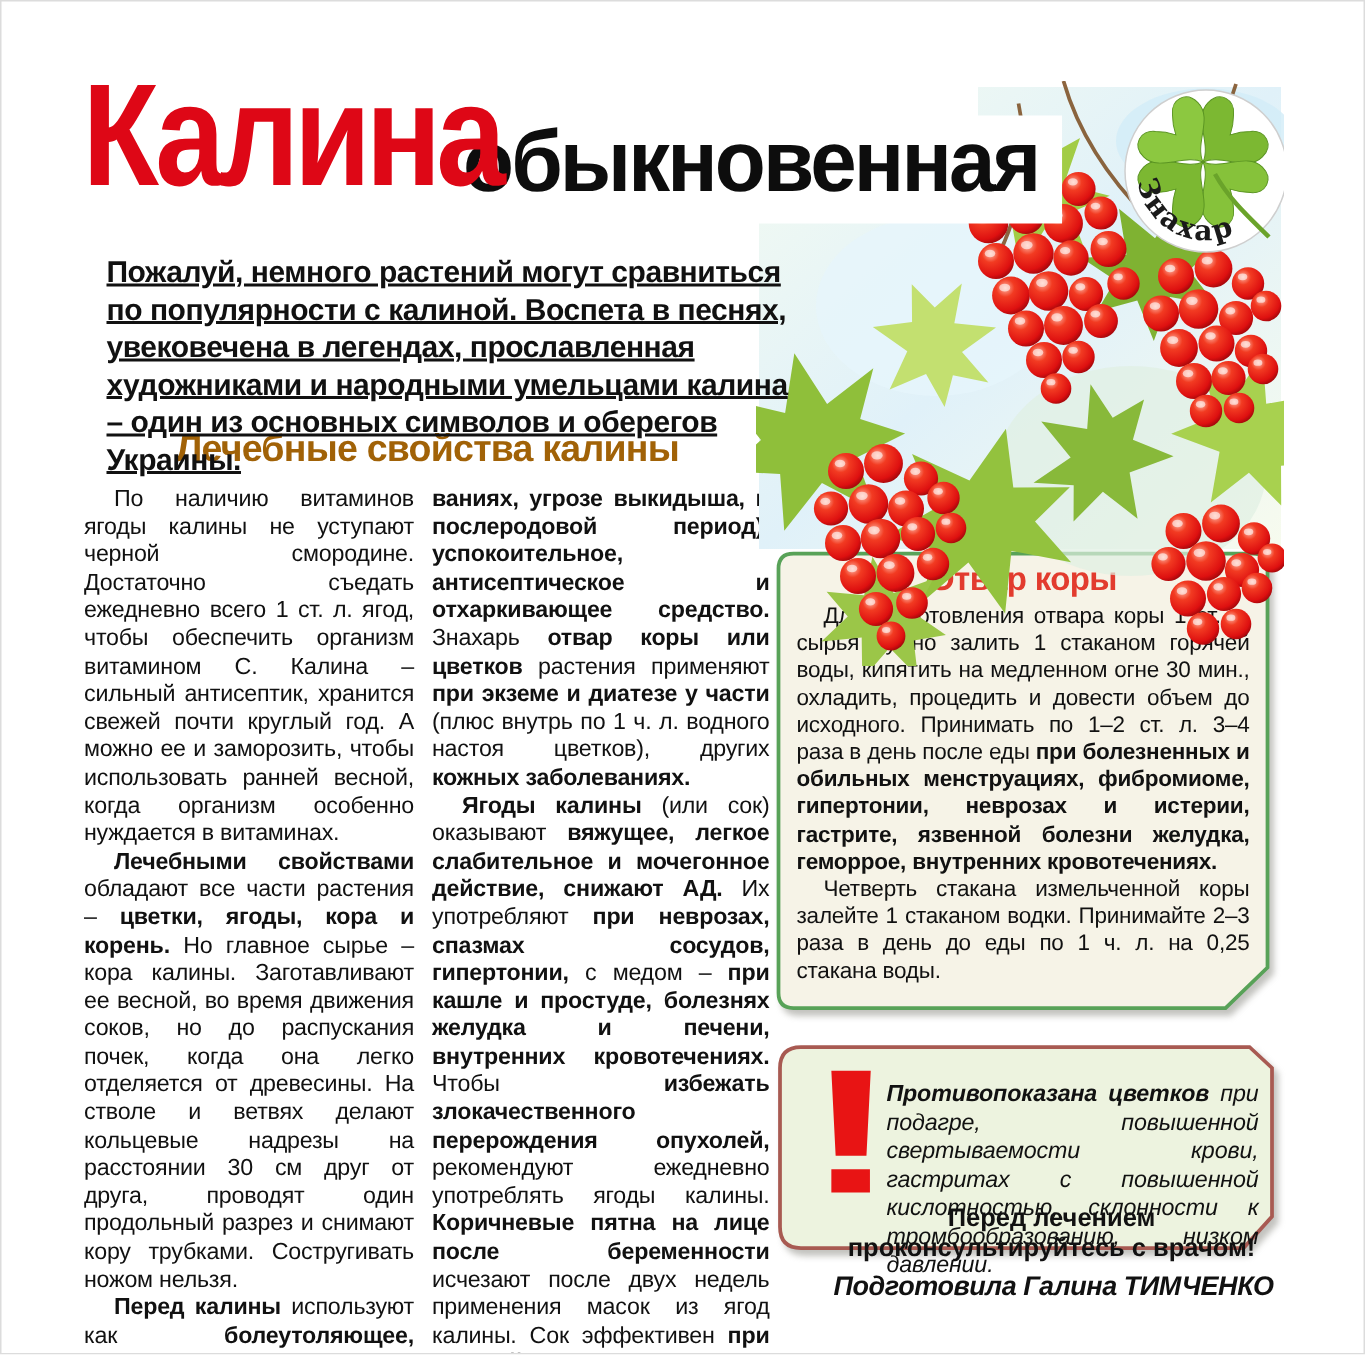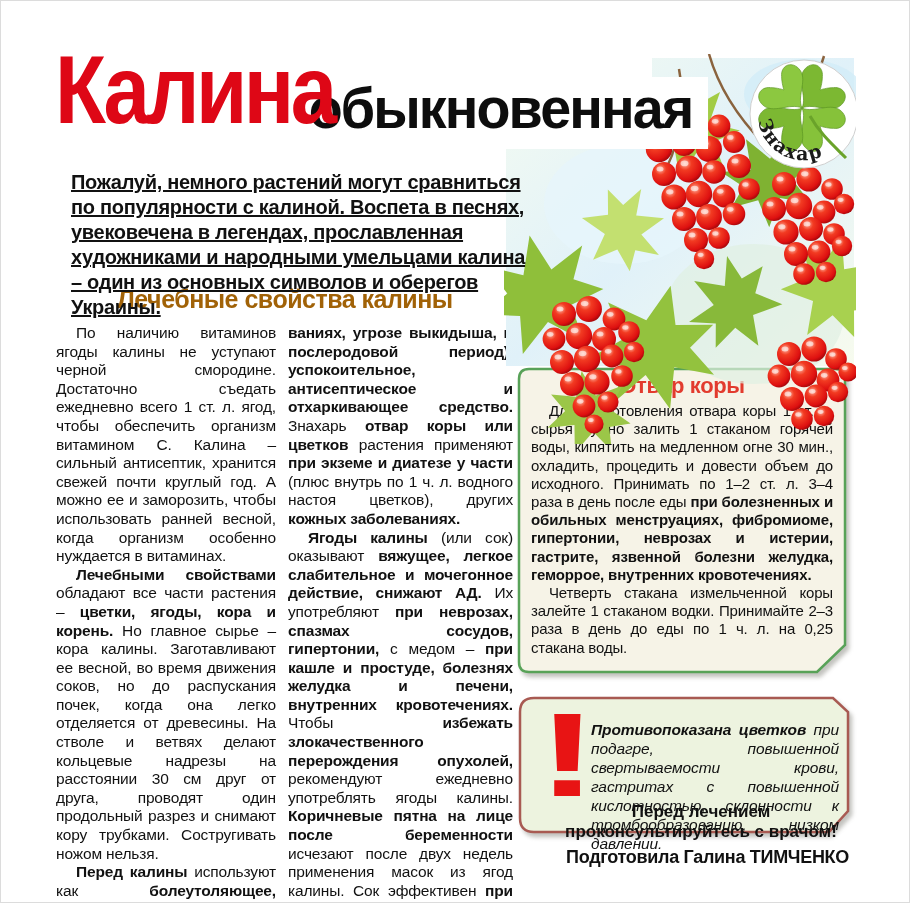--- a/index.html
+++ b/index.html
@@ -41,21 +41,21 @@
   .warning-box > svg{position:absolute;left:0;top:0;filter:drop-shadow(3px 4px 2px rgba(120,120,110,.45));}
   .warn-mark{position:absolute;left:20px;top:12px;font-size:118px;line-height:.82em;font-weight:bold;
              color:#e81414;transform:scaleX(1.55);transform-origin:left top;z-index:2;}
   .warn-text{position:absolute;left:74px;top:9px;width:248px;font-size:15.5px;line-height:19px;
              font-style:italic;text-align:justify;letter-spacing:-.1px;z-index:2;}
   .warn-text b{font-weight:bold;}
   .warn-advice{position:absolute;left:46px;top:107px;width:276px;text-align:center;font-size:17px;
                line-height:20px;font-weight:bold;z-index:2;}
   
   .byline{position:absolute;left:400px;top:846px;width:448px;text-align:right;font-size:18px;
-          font-weight:bold;letter-spacing:-.3px;}
+          font-weight:bold;letter-spacing:-.3px;font-style:italic;}
 </style>
 </head>
 <body>
 
 <div id="page">
 
   <svg class="photo" viewBox="0 0 352 390" xmlns="http://www.w3.org/2000/svg">
     <defs>
       <linearGradient id="sky" x1="0" y1="0" x2="1" y2="1">
         <stop offset="0" stop-color="#f4fbf1"></stop>

